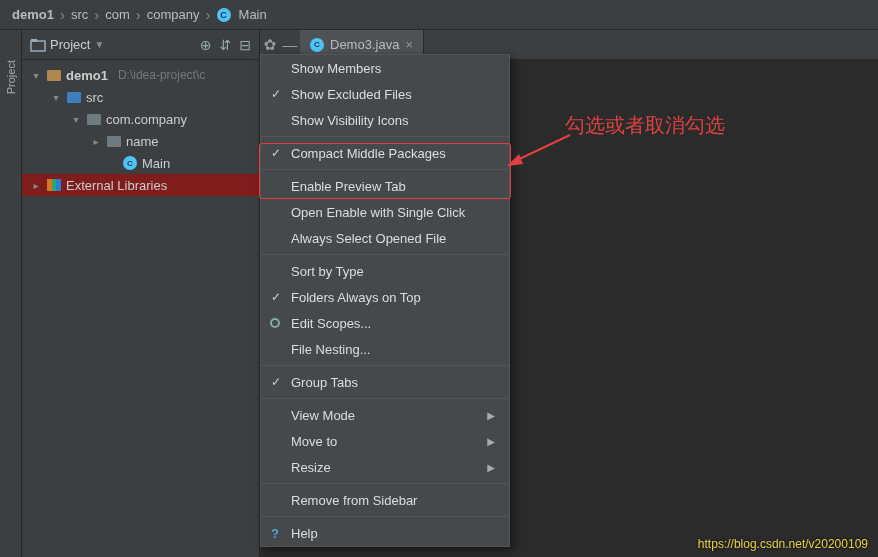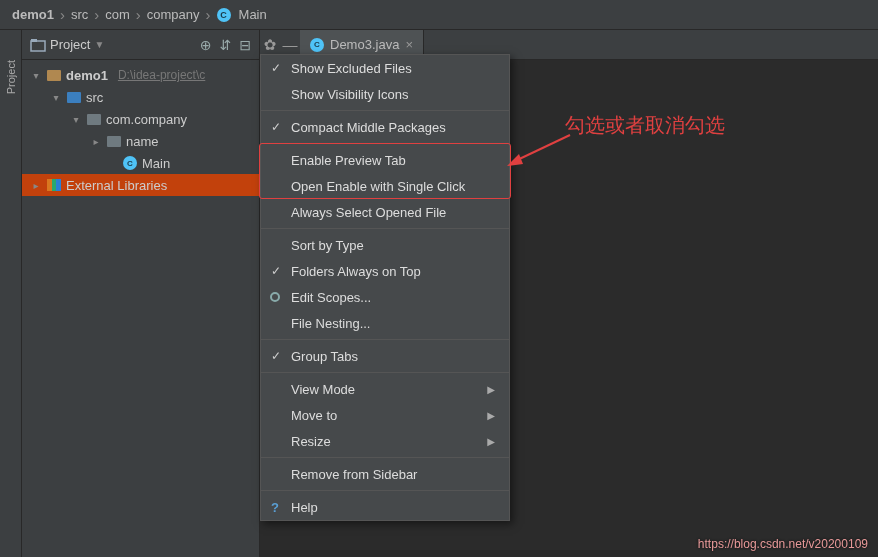--- a/index.html
+++ b/index.html
@@ -18,29 +18,29 @@
 .project-panel { width: 238px; background: #3c3f41; border-right: 1px solid #282828; display: flex; flex-direction: column; }
 .panel-header { height: 30px; display: flex; align-items: center; padding: 0 8px; border-bottom: 1px solid #282828; gap: 8px; }
 .panel-header .title-wrap { display: flex; align-items: center; gap: 4px; flex: 1; }
 .panel-header .proj-icon { width: 16px; height: 14px; display: inline-block; }
 .panel-header .title { font-weight: 500; color: #ccc; }
 .panel-header .dd { color: #888; font-size: 10px; }
 .panel-header .tool-icon { color: #9aa; font-size: 14px; cursor: pointer; }
 
 .tree { flex: 1; padding: 4px 0; overflow: hidden; }
 .tree-row { display: flex; align-items: center; height: 22px; padding-left: 8px; gap: 4px; white-space: nowrap; }
-.tree-row.selected { background: #c2410c; }
+.tree-row.selected { background: #7f1d1d; }
 .tree-row .arrow { width: 12px; color: #888; font-size: 10px; display: inline-block; text-align: center; }
 .tree-row .arrow.down::before { content: "▾"; }
 .tree-row .arrow.right::before { content: "▸"; }
 .tree-row .arrow.none::before { content: ""; }
 .tree-row .icon { width: 16px; height: 14px; display: inline-flex; align-items: center; justify-content: center; }
 .tree-row .label { color: #ccc; }
 .tree-row .label.bold { font-weight: bold; }
-.tree-row .hint { color: #777; margin-left: 6px; font-size: 12px; text-decoration: underline; }
+.tree-row .hint { color: #777; margin-left: 6px; font-size: 12px; }
 .folder-icon { width: 14px; height: 11px; background: #b08850; border-radius: 1px; position: relative; }
 .folder-icon.blue { background: #3b7fbf; }
 .pkg-icon { width: 14px; height: 11px; background: #6f7a80; border-radius: 1px; }
 .class-icon { width: 14px; height: 14px; border-radius: 50%; background: #4fc3f7; display: inline-flex; align-items: center; justify-content: center; font-size: 8px; color: #1a3a4a; font-weight: bold; }
 .lib-icon { width: 14px; height: 12px; background: linear-gradient(90deg,#d97720 33%,#2aa86e 33%,#2aa86e 66%,#2b7fd4 66%); }
 .scratch-icon { width: 14px; height: 12px; background: #5a8fbf; border-radius: 2px; }
 
 .editor { flex: 1; background: #2b2b2b; position: relative; }
 .tab-bar { height: 30px; background: #3c3f41; display: flex; align-items: center; border-bottom: 1px solid #282828; }
 .editor-tool { width: 20px; text-align: center; color: #999; font-size: 15px; }
@@ -60,21 +60,21 @@
 .menu-item .check { position: absolute; left: 10px; color: #ccc; font-size: 12px; }
 .menu-item .radio { position: absolute; left: 9px; width: 10px; height: 10px; border-radius: 50%; border: 2px solid #8aa; }
 .menu-item .sub { margin-left: auto; color: #aaa; font-size: 10px; }
 .menu-item .q { position: absolute; left: 10px; color: #5a9fd4; font-weight: bold; }
 .menu-sep { height: 1px; background: #555; margin: 3px 0; }
 .menu-highlight { position: absolute; border: 1px solid #e04040; border-radius: 3px; pointer-events: none; }
 
 .annotation { position: absolute; color: #e04040; font-size: 20px; font-weight: 500; z-index: 20; }
 .arrow-svg { position: absolute; z-index: 19; }
 
-.watermark { position: absolute; right: 10px; bottom: 6px; color: #fca5a5; font-size: 12px; opacity: 0.9; text-shadow: 0 0 3px #000; }
+.watermark { position: absolute; right: 10px; bottom: 6px; color: #fde047; font-size: 12px; opacity: 0.9; text-shadow: 0 0 3px #000; }
 </style>
 </head>
 <body>
 
 <div class="breadcrumb">
   <span class="crumb"><b>demo1</b></span>
   <span class="sep">›</span>
   <span class="crumb">src</span>
   <span class="sep">›</span>
   <span class="crumb">com</span>
@@ -179,20 +179,23 @@
       <div><span class="hl cm">voidArray</span></div>
       <div><span class="hl cm">name</span></div>
       <div><span class="hl cm">age</span></div>
       <div><span class="hl cm">results</span></div>
     </div>
   </div>
 </div>
 
 <div class="context-menu">
   <div class="menu-item">
+      <span>Show Members</span>
+    </div>
+  <div class="menu-item">
       <span class="check">✓</span>
       <span>Show Excluded Files</span>
     </div>
   <div class="menu-item">
       <span>Show Visibility Icons</span>
     </div>
   <div class="menu-sep"></div>
   <div class="menu-item">
       <span class="check">✓</span>
       <span>Compact Middle Packages</span>

